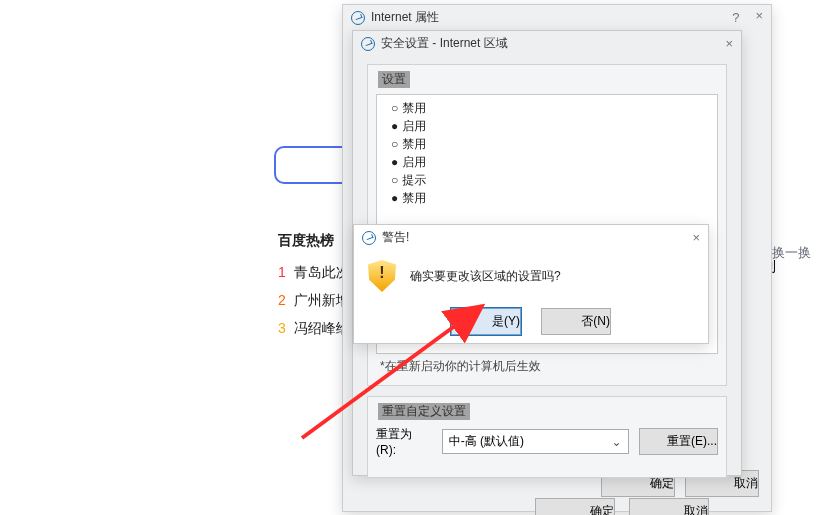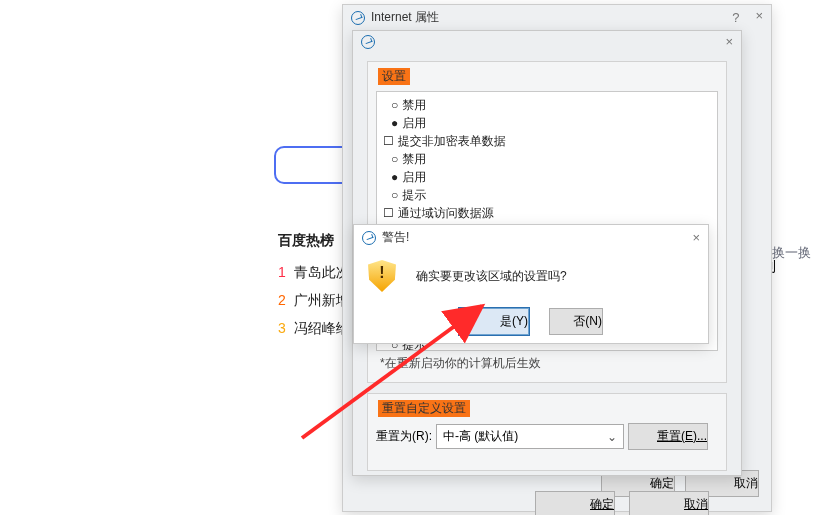--- a/index.html
+++ b/index.html
@@ -32,38 +32,38 @@
   
   .win-ip { left:342px; top:4px; width:430px; height:508px; background:#eef0f2; }
   .win-ip .btnrow { display:flex; gap:10px; justify-content:flex-end; padding: 8px 12px; }
   .btn { background:#e1e1e1; border:1px solid #adadad; font-size:12px; padding: 4px 0; width: 74px; text-align:right; cursor:pointer; }
   .btn.ghost { background:#ddd; }
 
   
   .win-sec { left:352px; top:30px; width:390px; height:446px; background:#edeff1; border:1px solid #c8c8c8;}
   .sec-body { padding: 8px 14px 10px 14px; }
   .grp { border:1px solid #d2d2d2; padding: 6px 8px 10px 8px; background:#f4f5f6; margin-bottom: 10px;}
-  .grp-title { font-size:12px; color:#333; margin: -14px 0 4px 2px; background:#f97316; display:inline-block; padding:0 4px; position:relative; top:-2px; }
+  .grp-title { font-size:12px; color:#333; margin: -14px 0 4px 2px; background:#a3a3a3; display:inline-block; padding:0 4px; position:relative; top:-2px; }
   .settings-list { background:#fff; border:1px solid #c9c9c9; height: 260px; padding: 4px 6px; font-size:12px; color:#222; overflow:hidden; }
   .opt { line-height: 18px; white-space:nowrap; }
   .radio::before { content:"○"; margin-right: 4px; }
   .radio.sel::before { content:"●"; }
   .chk::before { content:"☐"; margin-right: 4px; }
   .note { font-size:12px; color:#444; margin: 4px 0 0 4px;}
-  .reset-row { display:flex; align-items:center; gap: 4px; }
+  .reset-row { display:flex; align-items:center; gap: 10px; }
   .reset-label { font-size:12px; }
   .combo { background:#fff; border:1px solid #aaa; font-size:12px; padding: 3px 6px; width: 188px; display:flex; justify-content:space-between; align-items:center; cursor:pointer;}
   .combo::after { content:"⌄"; color:#555; font-size:12px;}
-  .btn-md { width: 80px; text-decoration: underline; }
+  .btn-md { width: 80px; }
   .sec-btnrow { display:flex; gap: 14px; justify-content:flex-end; padding: 10px 18px 0 0; }
 
   
   .win-warn { left:353px; top:224px; width:356px; height:120px; background:#fff; border:1px solid #c9c9c9; }
   .warn-body { padding: 10px 14px; }
-  .warn-row { display:flex; gap: 20px; align-items:center; }
+  .warn-row { display:flex; gap: 14px; align-items:center; }
   .shield { width: 28px; height: 32px; background: linear-gradient(#ffe58a,#f5a300); clip-path: polygon(50% 0, 100% 14%, 96% 62%, 50% 100%, 4% 62%, 0 14%); position:relative;}
   .shield::after{content:"!"; position:absolute; left:0; right:0; text-align:center; top:4px; font-weight:bold; color:#4a2c00; font-size:16px;}
   .warn-msg { font-size:12px; color:#222; }
   .warn-btns { display:flex; gap: 20px; justify-content:center; margin-top: 16px;}
   .btn-focus { outline:1px solid #2a6fb0; background:#dce8f5; border:1px solid #6fa3d0; }
 
   .arrow-svg{position:absolute; left:292px; top:248px; pointer-events:none;}
   .x-icon { font-size:16px; line-height:12px; }
 </style>
 </head>
@@ -98,35 +98,34 @@
     <div class="btnrow">
       <div class="btn">确定</div>
       <div class="btn">取消</div>
     </div>
   </div>
 </div>
 
 <div class="win win-sec">
   <div class="titlebar">
     <span class="title-icon"></span>
+    <span>安全设置 - Internet 区域</span>
     <div class="winctrls">
         <span class="x-icon">×</span>
       </div>
   </div>
   <div class="sec-body">
     <div class="grp">
       <div class="grp-title">设置</div>
       <div class="settings-list">
         <div class="opt radio" style="margin-left:8px">禁用</div>
         <div class="opt radio sel" style="margin-left:8px">启用</div>
-        <div class="opt chk" style="margin-left:0">提交非加密表单数据</div>
         <div class="opt radio" style="margin-left:8px">禁用</div>
         <div class="opt radio sel" style="margin-left:8px">启用</div>
         <div class="opt radio" style="margin-left:8px">提示</div>
-        <div class="opt chk" style="margin-left:0">通过域访问数据源</div>
         <div class="opt radio sel" style="margin-left:8px">禁用</div>
         <div style="height:78px"></div>
         <div class="opt radio sel" style="margin-left:8px">启用</div>
         <div class="opt radio" style="margin-left:8px">提示</div>
 
       </div>
       <div class="note">*在重新启动你的计算机后生效</div>
     </div>
     <div class="grp" style="padding-bottom:20px;">
       <div class="grp-title">重置自定义设置</div>
@@ -153,21 +152,21 @@
         <span class="x-icon">×</span>
       </div>
   </div>
   <div class="warn-body">
     <div class="warn-row">
       <div class="shield"></div>
       <div class="warn-msg">确实要更改该区域的设置吗?</div>
     </div>
     <div class="warn-btns">
       <div class="btn btn-focus" style="width:70px">是(Y)</div>
-      <div class="btn" style="width:54px">否(N)</div>
+      <div class="btn" style="width:70px">否(N)</div>
     </div>
   </div>
 </div>
 
 <svg class="arrow-svg" width="240" height="200">
   <defs>
       <marker id="ah" markerWidth="12" markerHeight="12" refX="9" refY="5" orient="auto">
     <path d="M0,0 L10,5 L0,10 Z" fill="#ff2a2a"></path>
       </marker>
     </defs>

